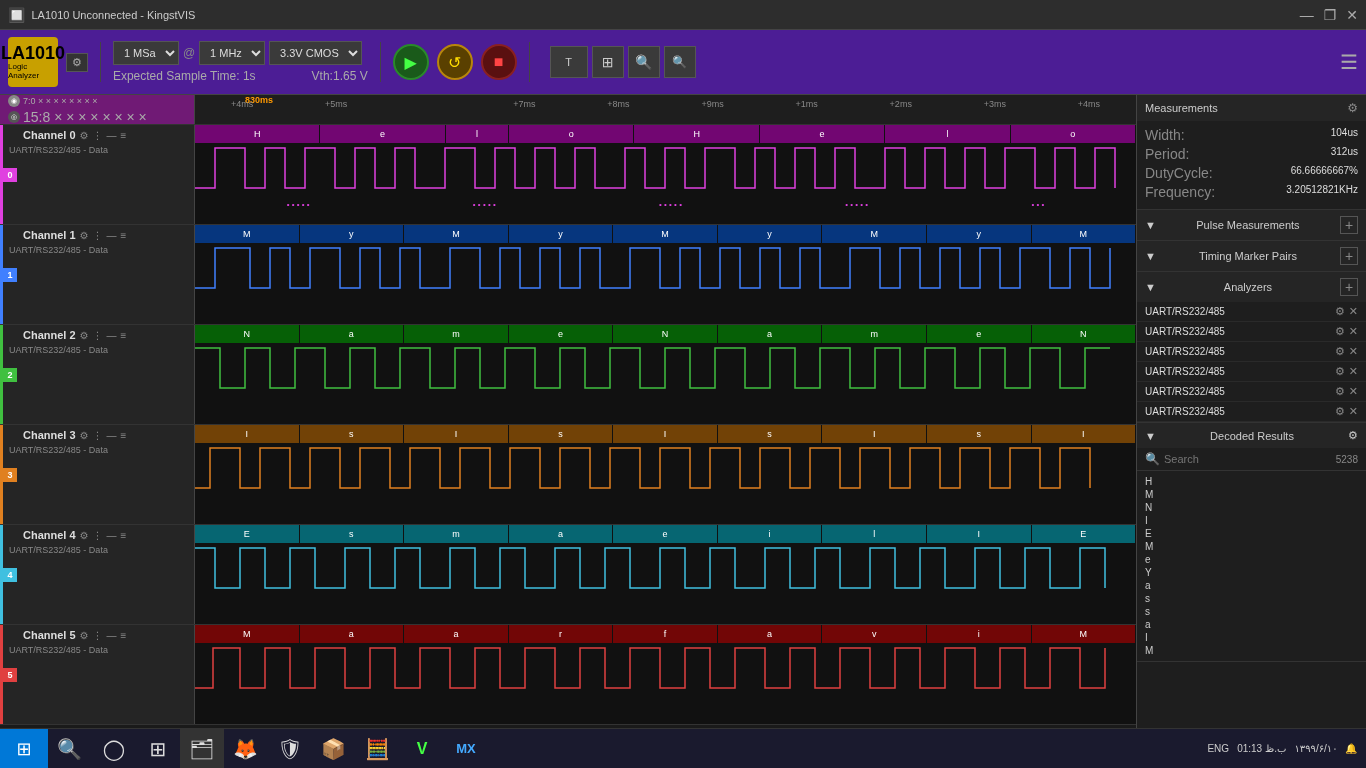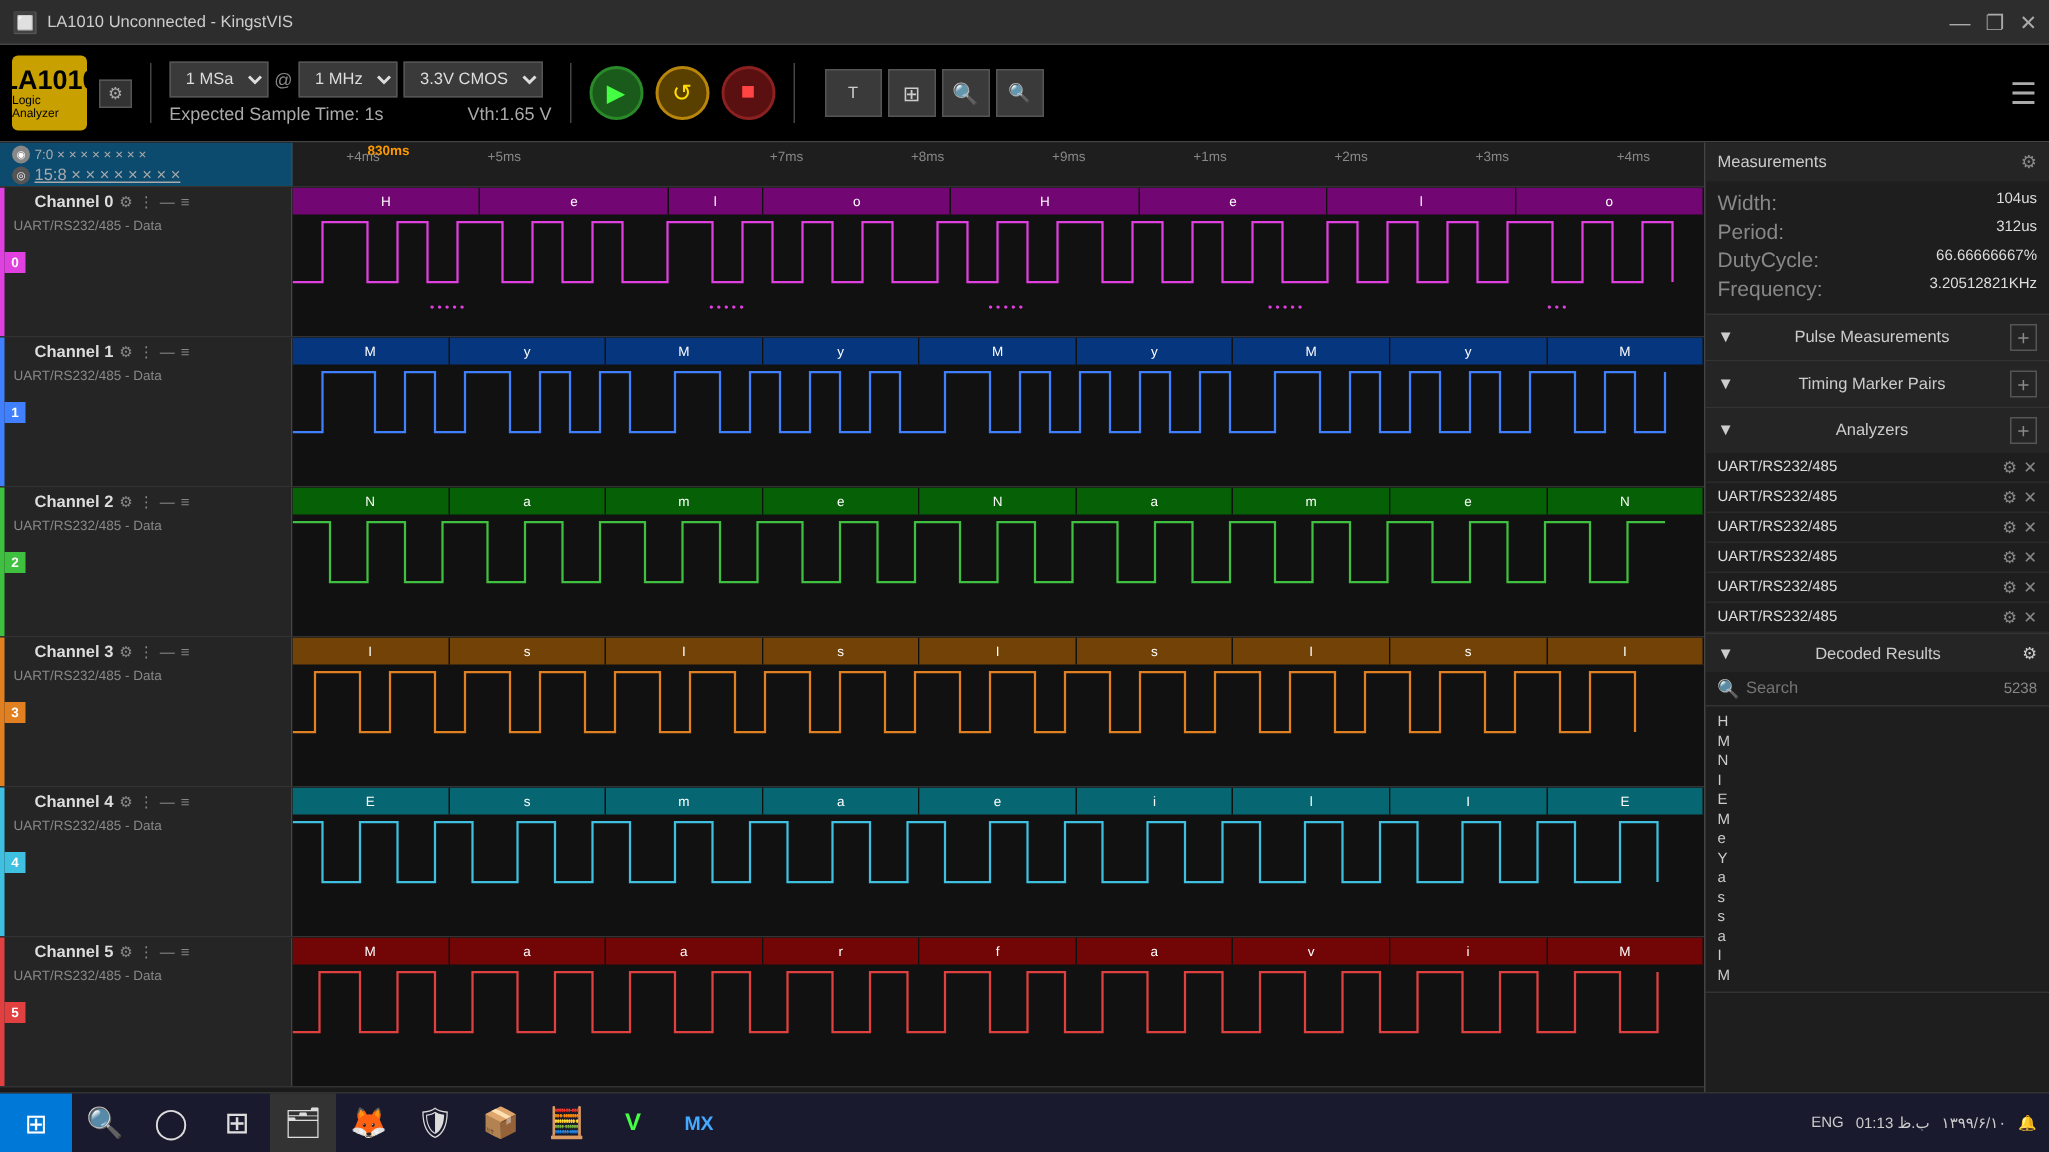--- a/index.html
+++ b/index.html
@@ -9,21 +9,21 @@
     #titlebar {
       height: 30px; background: #2d2d2d; display: flex; align-items: center; justify-content: space-between;
       border-bottom: 1px solid #444; padding: 0 8px;
     }
     #titlebar-left { display: flex; align-items: center; gap: 6px; }
     #titlebar-controls { display: flex; gap: 10px; }
     #titlebar-controls span { cursor: pointer; color: #aaa; font-size: 14px; }
 
     
     #toolbar {
-      height: 65px; background: #000000; border-bottom: 1px solid #444;
+      height: 65px; background: #4c1d95; border-bottom: 1px solid #444;
       display: flex; align-items: center; padding: 0 8px; gap: 8px;
     }
     .logo-box {
       background: #c8a000; width: 50px; height: 50px; display: flex; flex-direction: column;
       align-items: center; justify-content: center; border-radius: 4px;
     }
     .logo-text { font-size: 18px; font-weight: bold; color: #000; line-height: 1; }
     .logo-sub { font-size: 8px; color: #000; }
     .gear-btn { background: #333; border: 1px solid #555; color: #aaa; padding: 2px 5px; cursor: pointer; font-size: 11px; }
 
@@ -52,21 +52,21 @@
     #main { display: flex; height: calc(768px - 30px - 65px - 30px); }
 
     
     #channels { flex: 1; display: flex; flex-direction: column; overflow: hidden; }
 
     
     #ruler {
       height: 30px; background: #1e1e1e; border-bottom: 1px solid #333;
       display: flex; align-items: center; position: relative;
     }
-    .ruler-left { width: 195px; min-width: 195px; background: #0c4a6e; height: 100%; border-right: 1px solid #444; display: flex; align-items: center; padding-left: 8px; }
+    .ruler-left { width: 195px; min-width: 195px; background: #701a75; height: 100%; border-right: 1px solid #444; display: flex; align-items: center; padding-left: 8px; }
 
     
     #channel-list { flex: 1; overflow-y: auto; overflow-x: hidden; }
 
     .channel-row {
       display: flex; height: 100px; border-bottom: 1px solid #333;
     }
     .channel-label {
       width: 195px; min-width: 195px; background: #252525; border-right: 1px solid #444;
       display: flex; flex-direction: column; position: relative;
@@ -260,21 +260,21 @@
           <div style="display:flex; align-items:center; gap:3px;">
             <div style="width:12px; height:12px; border-radius:50%; background:#888; display:flex;align-items:center;justify-content:center;">
               <span style="font-size:7px; color:#fff;">◉</span>
             </div>
             <span style="font-size:9px; color:#aaa;">7:0 × × × × × × × ×</span>
           </div>
           <div style="display:flex; align-items:center; gap:3px;">
             <div style="width:12px; height:12px; border-radius:50%; background:#555; display:flex;align-items:center;justify-content:center;">
               <span style="font-size:7px; color:#fff;">◎</span>
             </div>
-            <span style="font-size:11px; color:#aaa;text-decoration:underline;">15:8 × × × × × × × ×</span>
+            <span style="font-size:14px; color:#aaa;">15:8 × × × × × × × ×</span>
           </div>
         </div>
       </div>
       <div class="ruler-container">
 
         <div class="ruler-marker" style="left:50px;">830ms</div>
 
         <div class="ruler-tick-label" style="left:5%;">+4ms</div>
         <div class="ruler-tick-label" style="left:15%;">+5ms</div>
         <div class="ruler-tick-label" style="left:25%;margin-top:47px;">+6ms</div>

